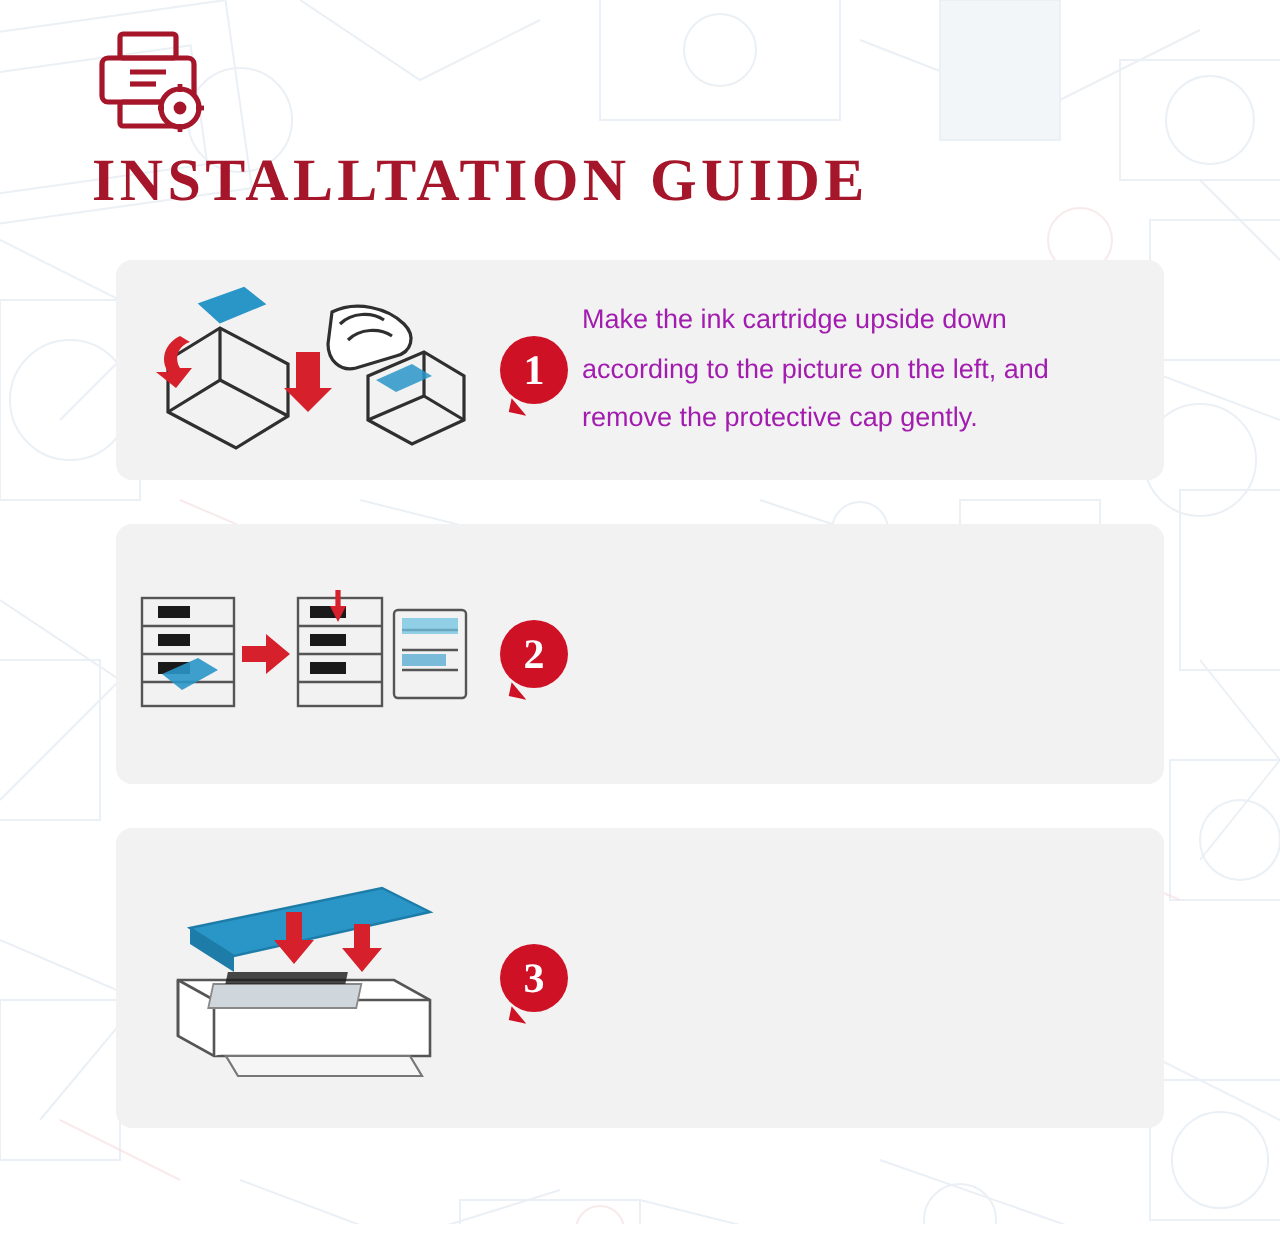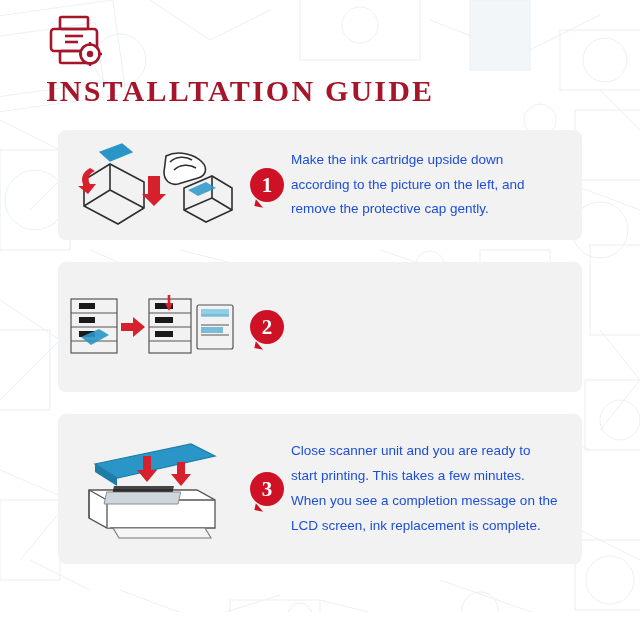--- a/index.html
+++ b/index.html
@@ -107,21 +107,21 @@
     border-left: 9px solid #cf1126;
     border-top: 7px solid transparent;
     border-bottom: 0 solid transparent;
     transform: rotate(12deg);
   }
   .step-text {
     flex: 1 1 auto;
     padding-right: 22px;
     font-size: 13.5px;
     line-height: 1.85;
-    color: #1d4ed8;
+    color: #a21caf;
   }
 </style>
 </head>
 <body>
 
 <div id="page">
 
   <svg id="bg-blueprint" viewBox="0 0 640 630" xmlns="http://www.w3.org/2000/svg">
     <g stroke="#c9d6e3" stroke-width="1" fill="none" opacity="0.75">
       <rect x="-30" y="10" width="150" height="95" transform="rotate(-8 45 57)"></rect>
@@ -290,18 +290,17 @@
 
             <path d="M48 94 L140 94 L146 104 L54 104 Z" fill="#f6f6f6" stroke="#777" stroke-width="1.1"></path>
 
             <path d="M78 22 L86 22 L86 36 L92 36 L82 48 L72 36 L78 36 Z" fill="#d6202c"></path>
             <path d="M112 28 L120 28 L120 40 L126 40 L116 52 L106 40 L112 40 Z" fill="#d6202c"></path>
           </svg>
         </div>
         <div class="step-number">
           <div class="badge">3</div>
         </div>
-        <div class="step-text">Close scanner unit and you are ready to start printing. This takes a few minutes. When you see a completion message on the LCD screen, ink replacement is complete.</div>
       </div>
 
     </div>
   </div>
 </div>
 
 </body></html>

